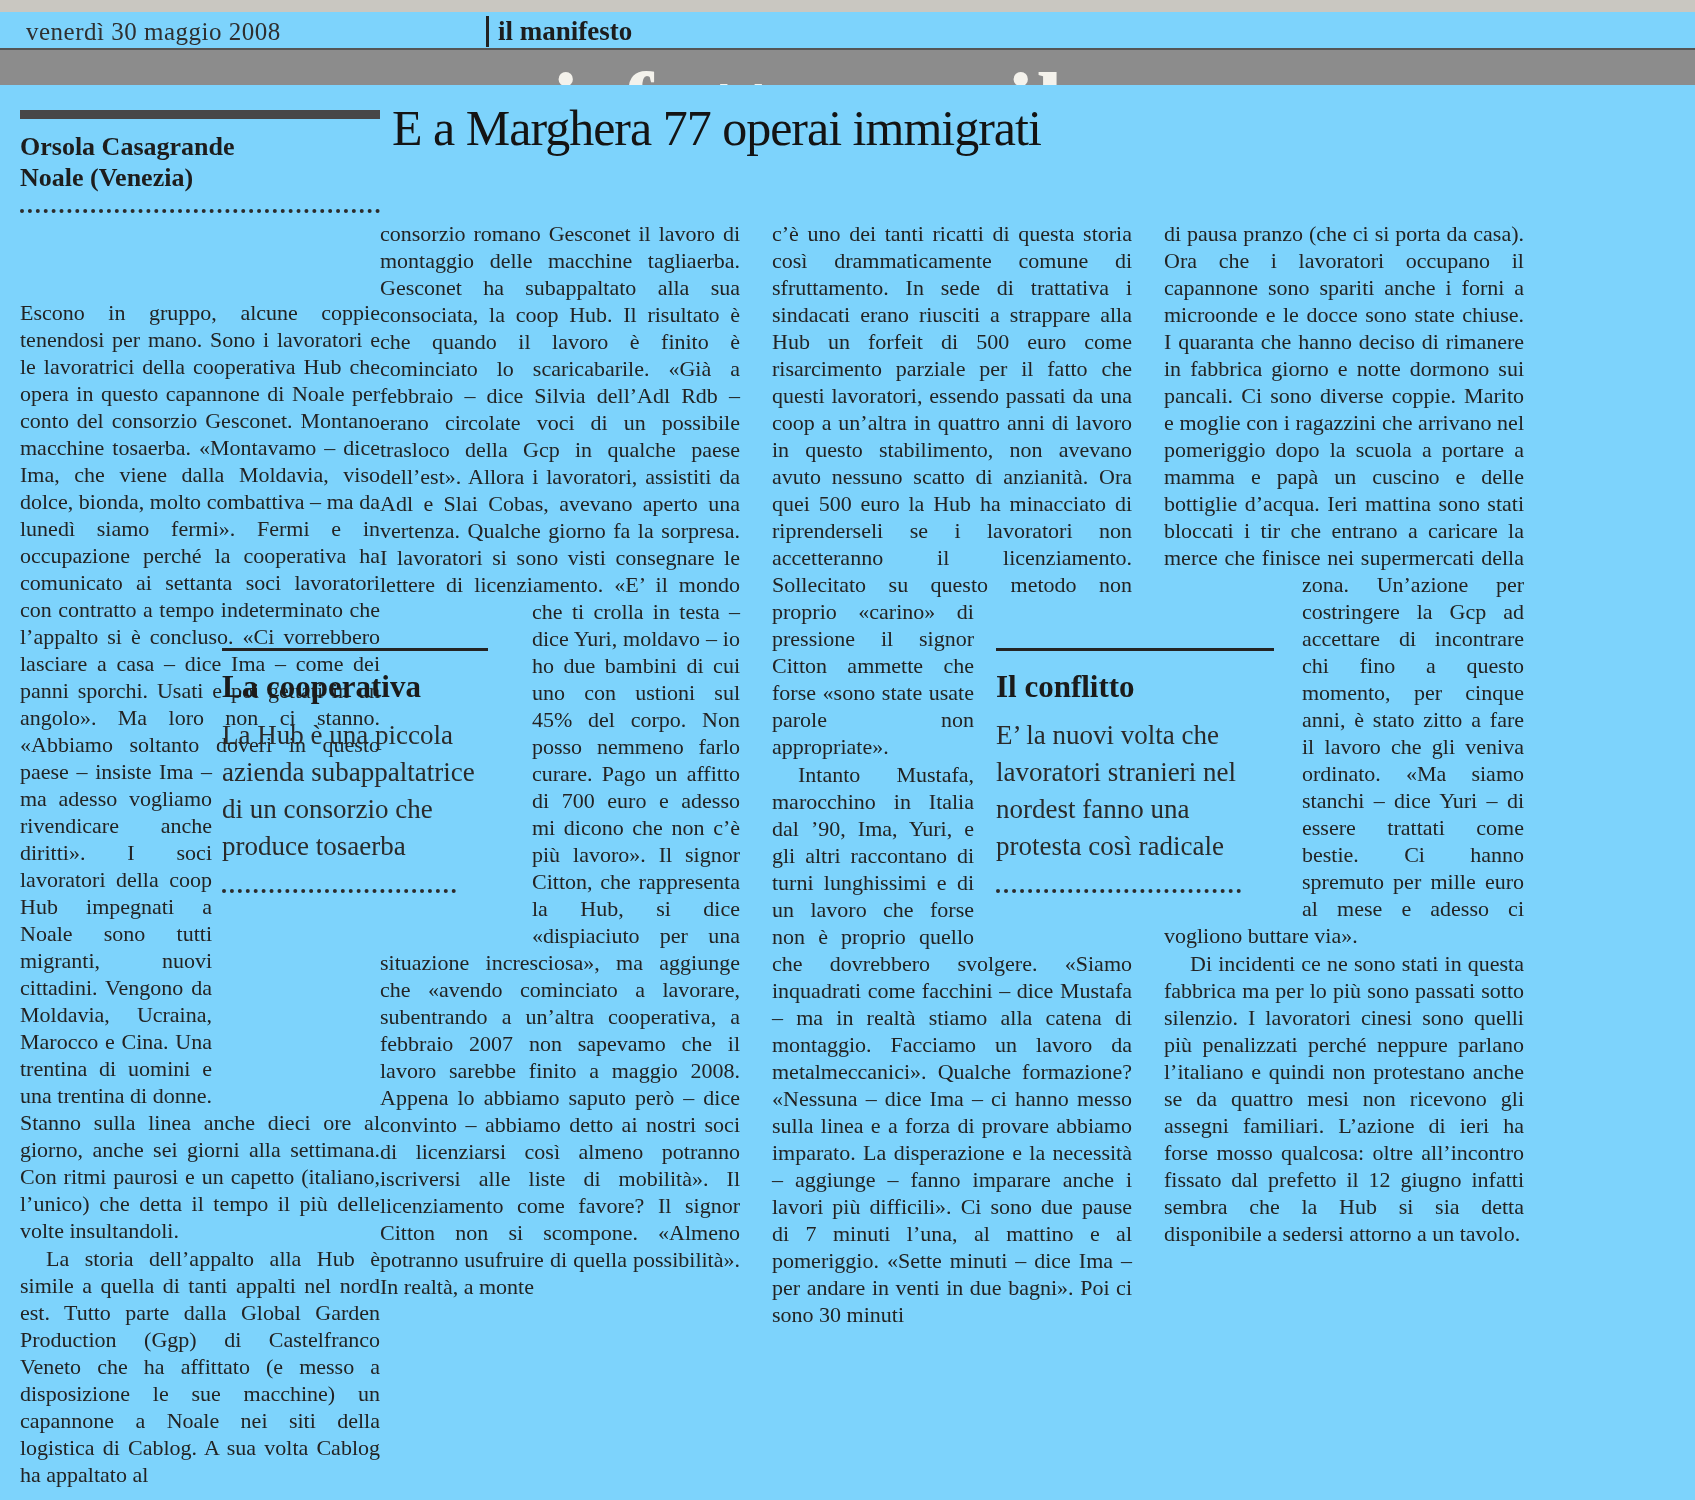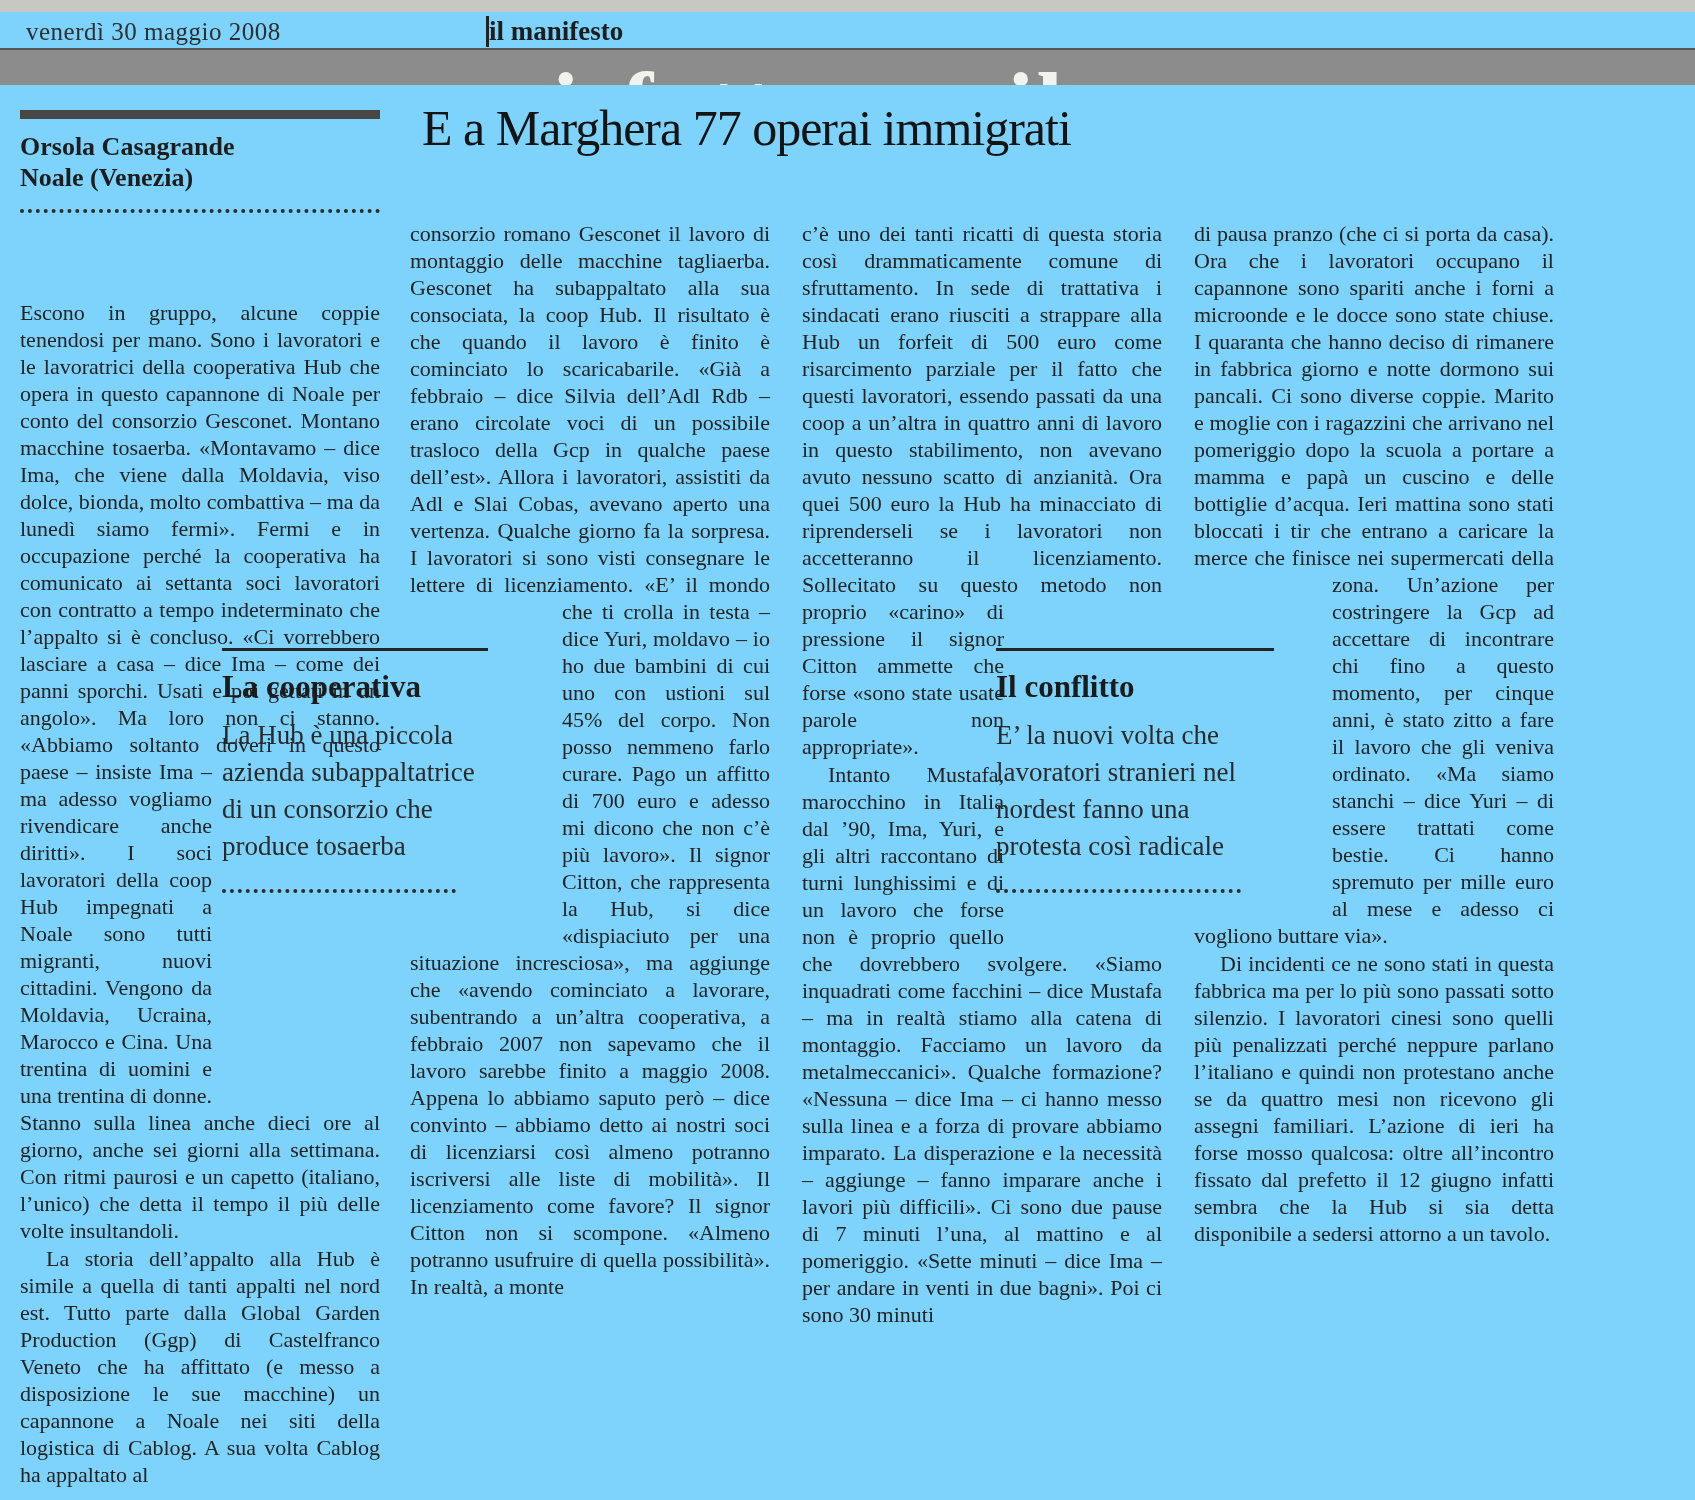--- a/index.html
+++ b/index.html
@@ -6,34 +6,34 @@
   .page {
     position:relative; width:1695px; height:1500px; overflow:hidden;
     background:#7dd3fc; font-family:"Liberation Serif", serif; color:#232323;
   }
   
   .topstrip { position:absolute; top:0; left:0; right:0; height:12px; background:#c9c7c1; }
   
   .dateline { position:absolute; top:14px; left:0; right:0; height:34px; }
   .date { position:absolute; left:26px; top:4px; font-size:25px; color:#2f2f2f; letter-spacing:.5px; }
   .masthead { position:absolute; left:486px; top:2px; font-size:27px; font-weight:700; color:#1d1d1d;
-              border-left:3px solid #222; }
+              border-left:3px solid #222; padding-left:9px; }
   
   .banner { position:absolute; top:48px; left:0; width:1695px; height:35px;
             background:#8c8c8c; border-top:2px solid #555; overflow:hidden; }
   .banner-text { position:absolute; left:470px; top:9px; margin:0;
                  font-size:95px; line-height:95px; font-weight:700; color:#f4f2ec;
                  letter-spacing:3px; white-space:nowrap; }
   
   .content { position:absolute; top:90px; left:20px; width:1545px; display:flex; }
   .col { flex:none; width:360px; font-size:22px; line-height:27px; text-align:justify; }
   .col p { margin:0; }
   .col p + p { margin-top:1px; }
   .indent { text-indent:26px; }
-  .col1 { margin-right:30px; }
+  .col1 { }
   .right-area { flex:none; width:1150px; }
   .cols234 { display:flex; gap:32px; }
   
   .byline { margin-top:20px; }
   .byline-bar { height:9px; background:#474747; margin-bottom:12px; }
   .byline-name { font-size:26px; line-height:31px; font-weight:700; color:#1d1d1d; text-align:left; }
   .byline-dots { border-bottom:4px dotted #2c2c2c; height:4px; margin-top:12px; }
   .col1-text { margin-top:86px; }
   
   .headline { margin:2px 0 0 12px; font-size:50px; line-height:72px; color:#141414;

